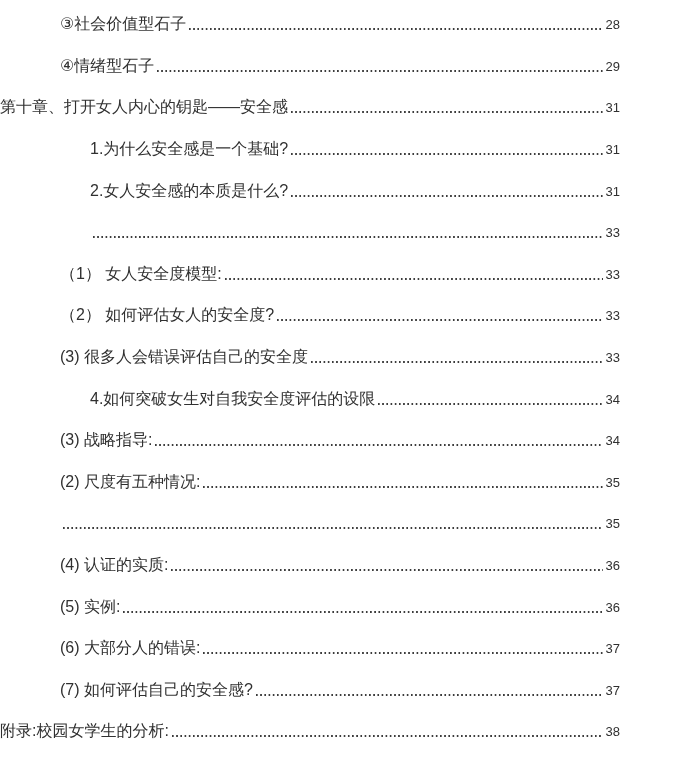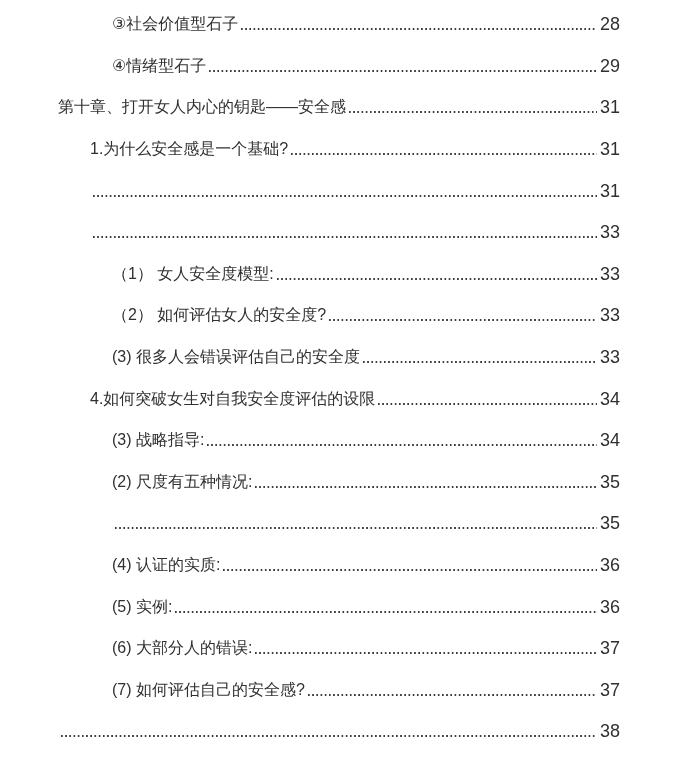--- a/index.html
+++ b/index.html
@@ -21,41 +21,41 @@
     padding-top: 4px;
     overflow: hidden;
   }
   .row {
     display: flex;
     align-items: center;
     height: 41.6px;
     margin-right: 70px; 
     color: var(--text-color);
   }
-  .lvl0 { margin-left: 58px; }
+  .lvl0 { }
   .lvl1 { margin-left: 90px; align-items: center; }
-  .lvl2 { margin-left: 112px; }
+  .lvl2 { margin-left: 60px; }
   .label {
     font-size: 16px;
     letter-spacing: 0;
     white-space: nowrap;
     color: var(--text-color);
   }
   .leader {
     flex: 1 1 auto;
     height: 2px;
     margin: 0 3px;
     margin-top: 9px; 
     background-image: radial-gradient(circle at 1px 1px, var(--dot-color) 0.9px, transparent 1.1px);
     background-size: 4.2px 2px;
     background-repeat: repeat-x;
     min-width: 12px;
   }
   .pagenum {
-    font-size: 18px;
+    font-size: 13px;
     white-space: nowrap;
     color: var(--text-color);
   }
 </style>
 </head>
 <body>
 
 <div class="toc-page">
   <div class="row lvl2">
     <span class="label">③社会价值型石子</span>
@@ -75,20 +75,21 @@
     <span class="pagenum">31</span>
   </div>
 
   <div class="row lvl1">
     <span class="label">1.为什么安全感是一个基础?</span>
     <span class="leader"></span>
     <span class="pagenum">31</span>
   </div>
 
   <div class="row lvl1">
+    <span class="label">2.女人安全感的本质是什么?</span>
     <span class="leader"></span>
     <span class="pagenum">31</span>
   </div>
 
   <div class="row lvl1">
     <span class="leader"></span>
     <span class="pagenum">33</span>
   </div>
 
   <div class="row lvl2">
@@ -150,16 +151,17 @@
     <span class="pagenum">37</span>
   </div>
 
   <div class="row lvl2">
     <span class="label">(7) 如何评估自己的安全感?</span>
     <span class="leader"></span>
     <span class="pagenum">37</span>
   </div>
 
   <div class="row lvl0">
+    <span class="label">附录:校园女学生的分析:</span>
     <span class="leader"></span>
     <span class="pagenum">38</span>
   </div>
 </div>
 
 </body></html>

